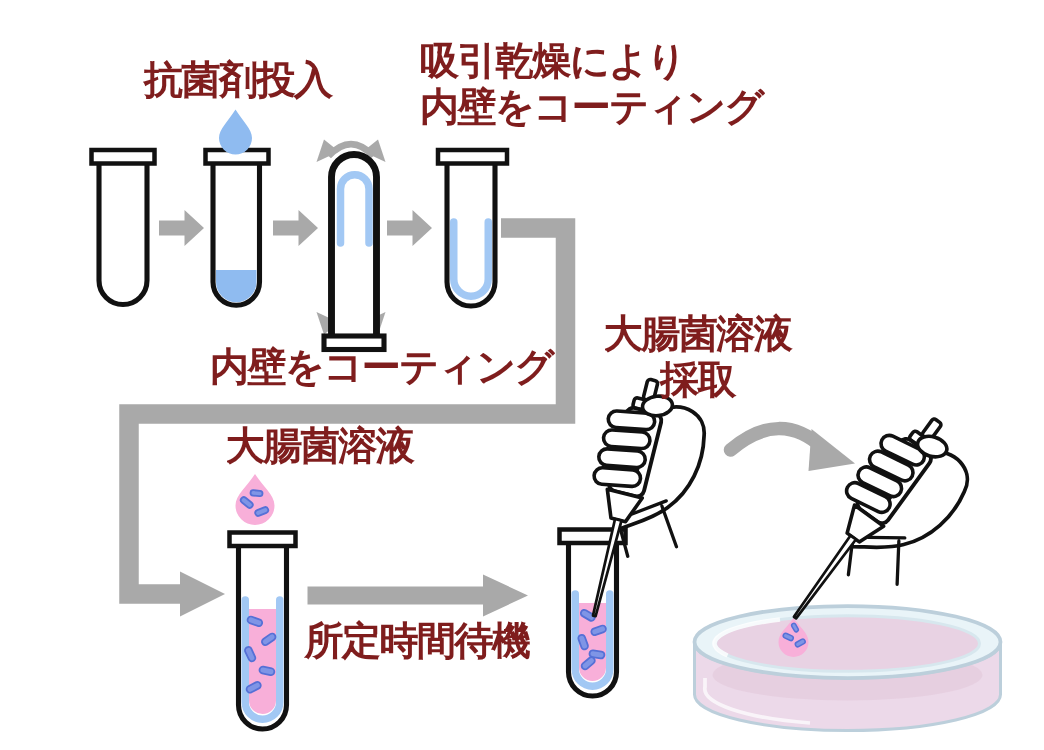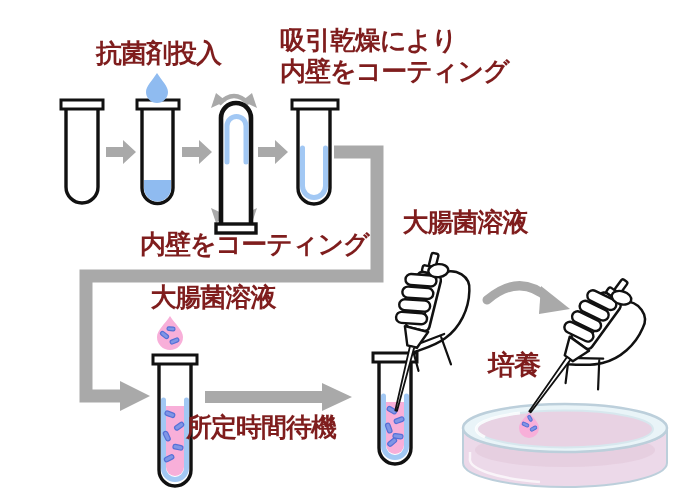--- a/index.html
+++ b/index.html
@@ -6,21 +6,21 @@
   .stage{position:relative;width:696px;height:500px;background:#fff;overflow:hidden;
          font-family:"Liberation Sans",sans-serif;}
   .stage svg{position:absolute;left:0;top:0;}
   .lbl{position:absolute;font-weight:bold;color:#7f1d1d;white-space:nowrap;
        font-family:"Liberation Sans",sans-serif;letter-spacing:-1px;}
   .lbl-step1{left:96px;top:36px;font-size:26px;}
   .lbl-step2{left:280px;top:25px;font-size:26px;line-height:31px;}
   .lbl-title{left:402px;top:123px;font-size:36px;letter-spacing:0;}
   .lbl-step3{left:140px;top:227px;font-size:26px;}
   .lbl-drop{left:128px;top:281px;width:170px;text-align:center;font-size:26px;line-height:32px;}
-  .lbl-wait{left:186px;top:410px;font-size:26px;}
+  .lbl-wait{left:203px;top:410px;font-size:26px;}
   .lbl-sample{left:380px;top:207px;width:170px;text-align:center;font-size:26px;line-height:31px;}
   .lbl-culture{left:488px;top:347px;font-size:27px;}
 </style>
 </head>
 <body>
 
 <div class="stage">
 
 <svg width="696" height="500" viewBox="0 0 696 500">
   <defs>
@@ -160,17 +160,17 @@
   <div class="lbl lbl-step3">内壁をコーティング</div>
 
   <div class="lbl lbl-drop">
     <div>大腸菌溶液</div>
   </div>
 
   <div class="lbl lbl-wait">所定時間待機</div>
 
   <div class="lbl lbl-sample">
     <div>大腸菌溶液</div>
+    <div>採取</div>
   </div>
 
-  <div class="lbl lbl-culture">培養</div>
 
 </div>
 
 </body></html>

